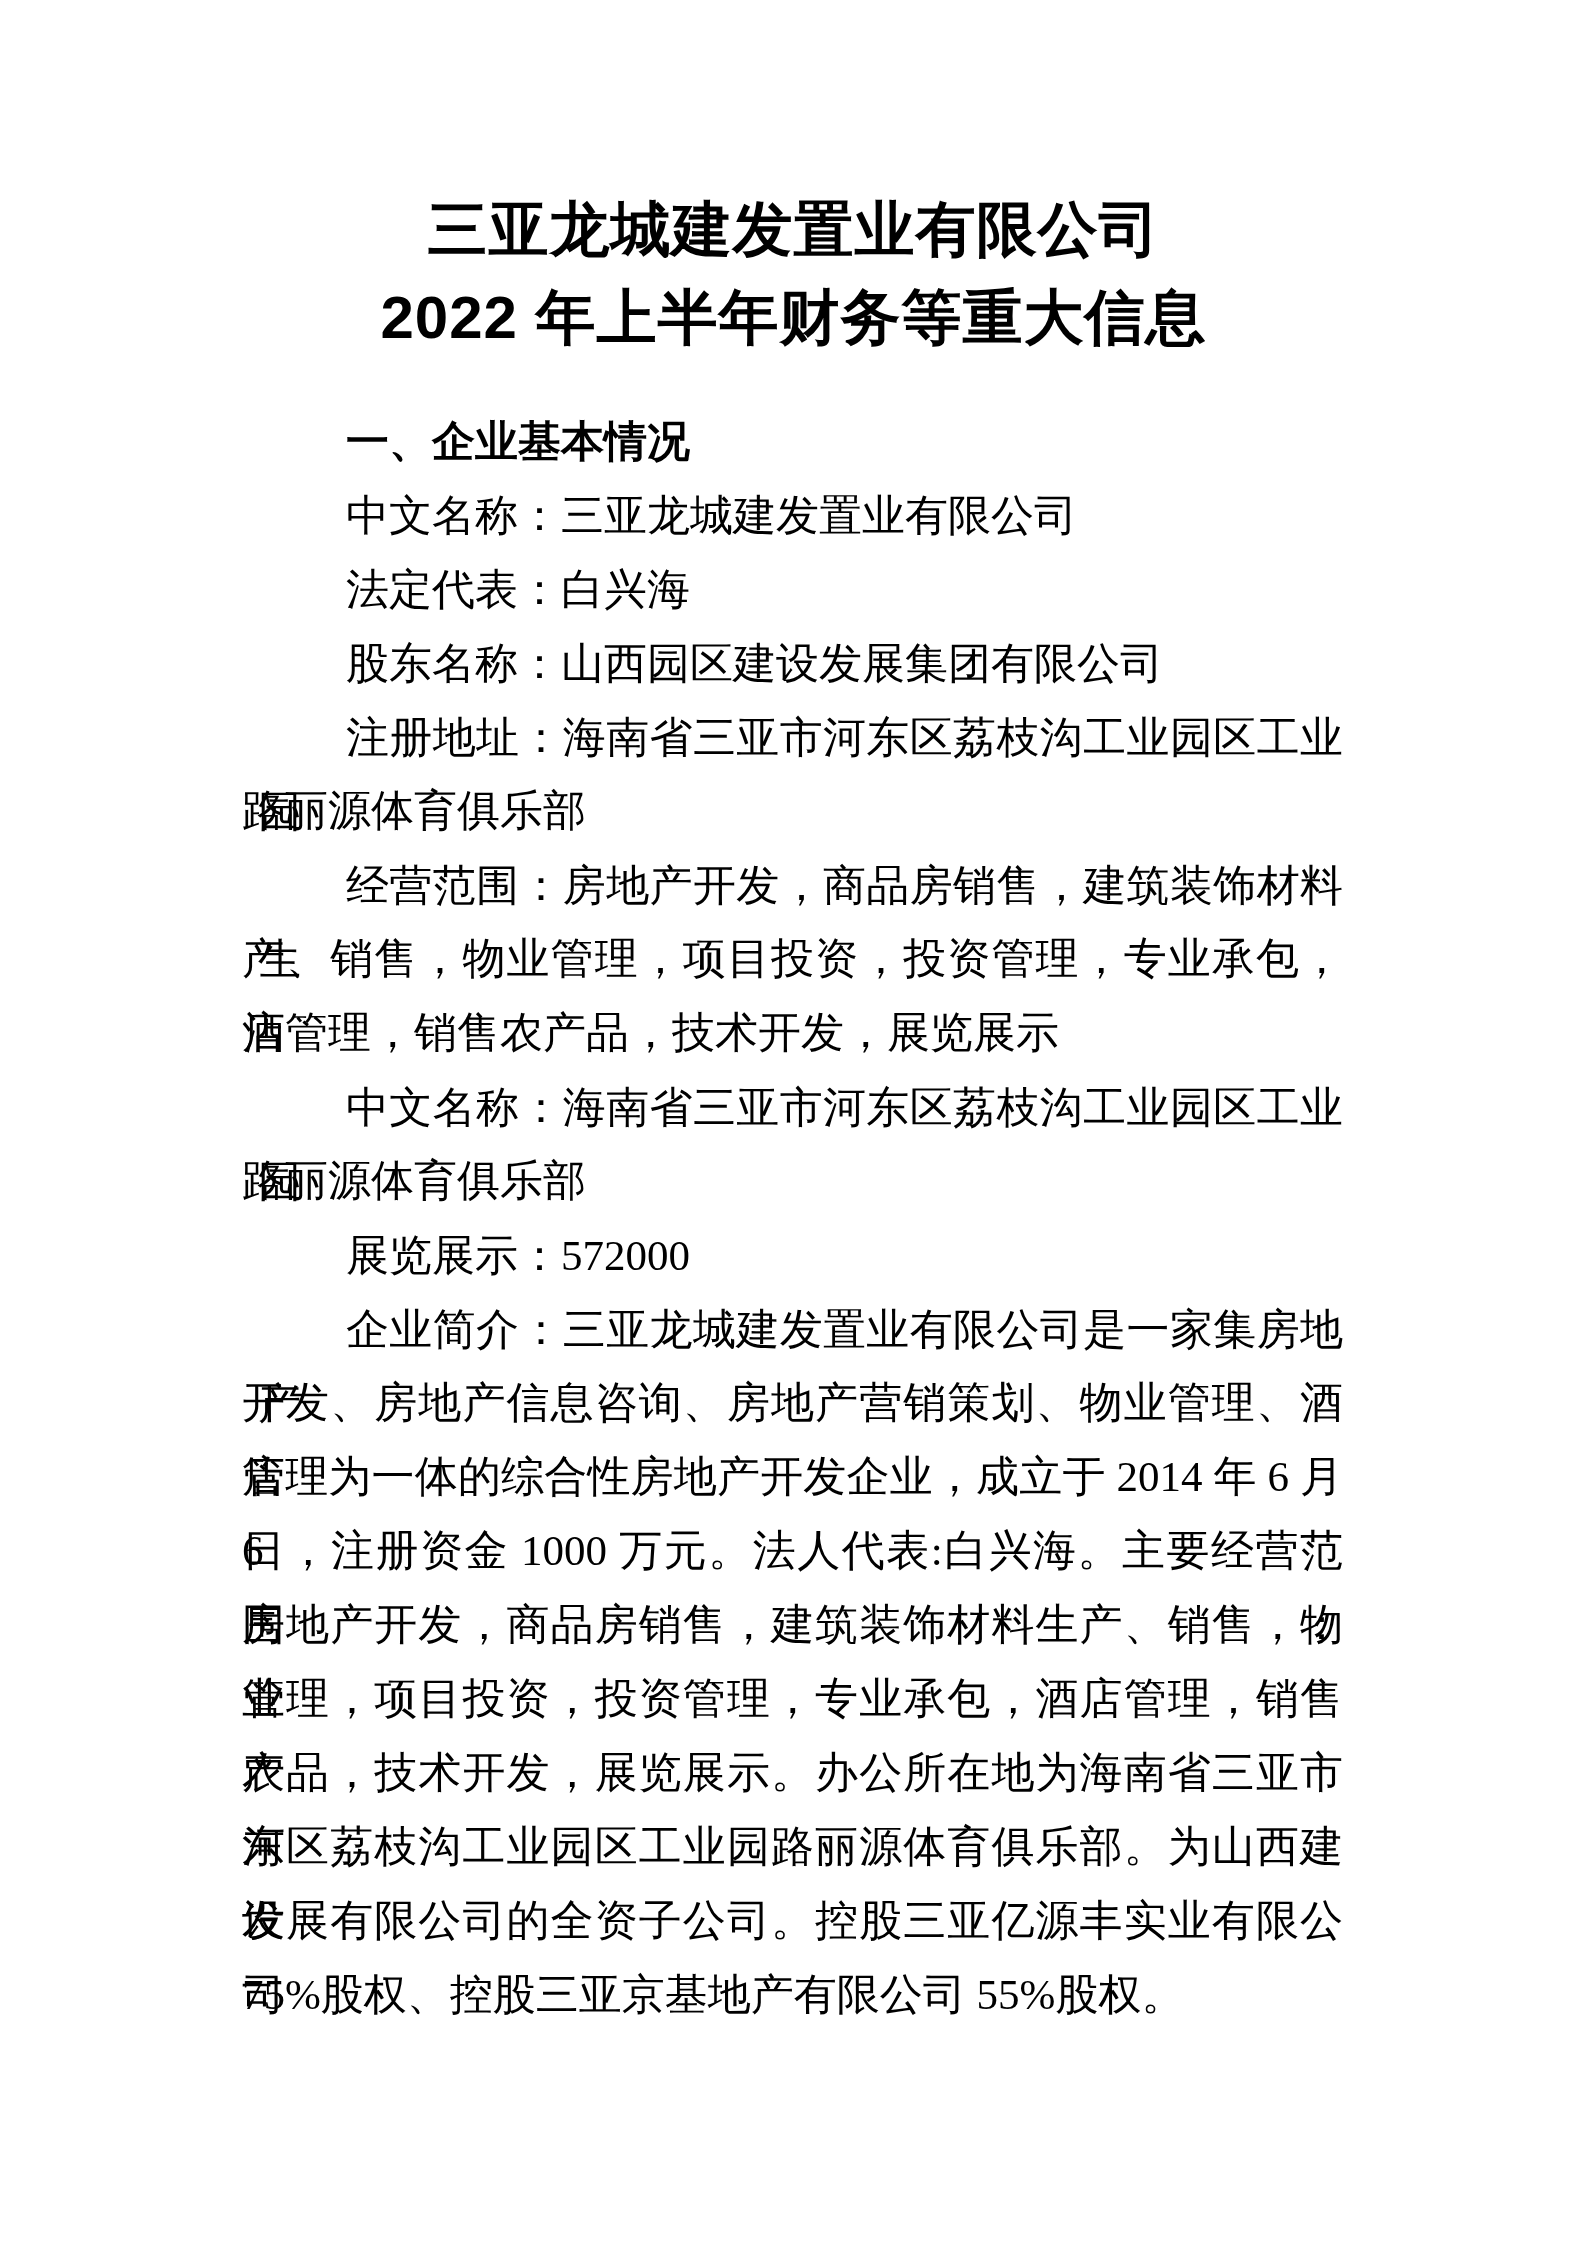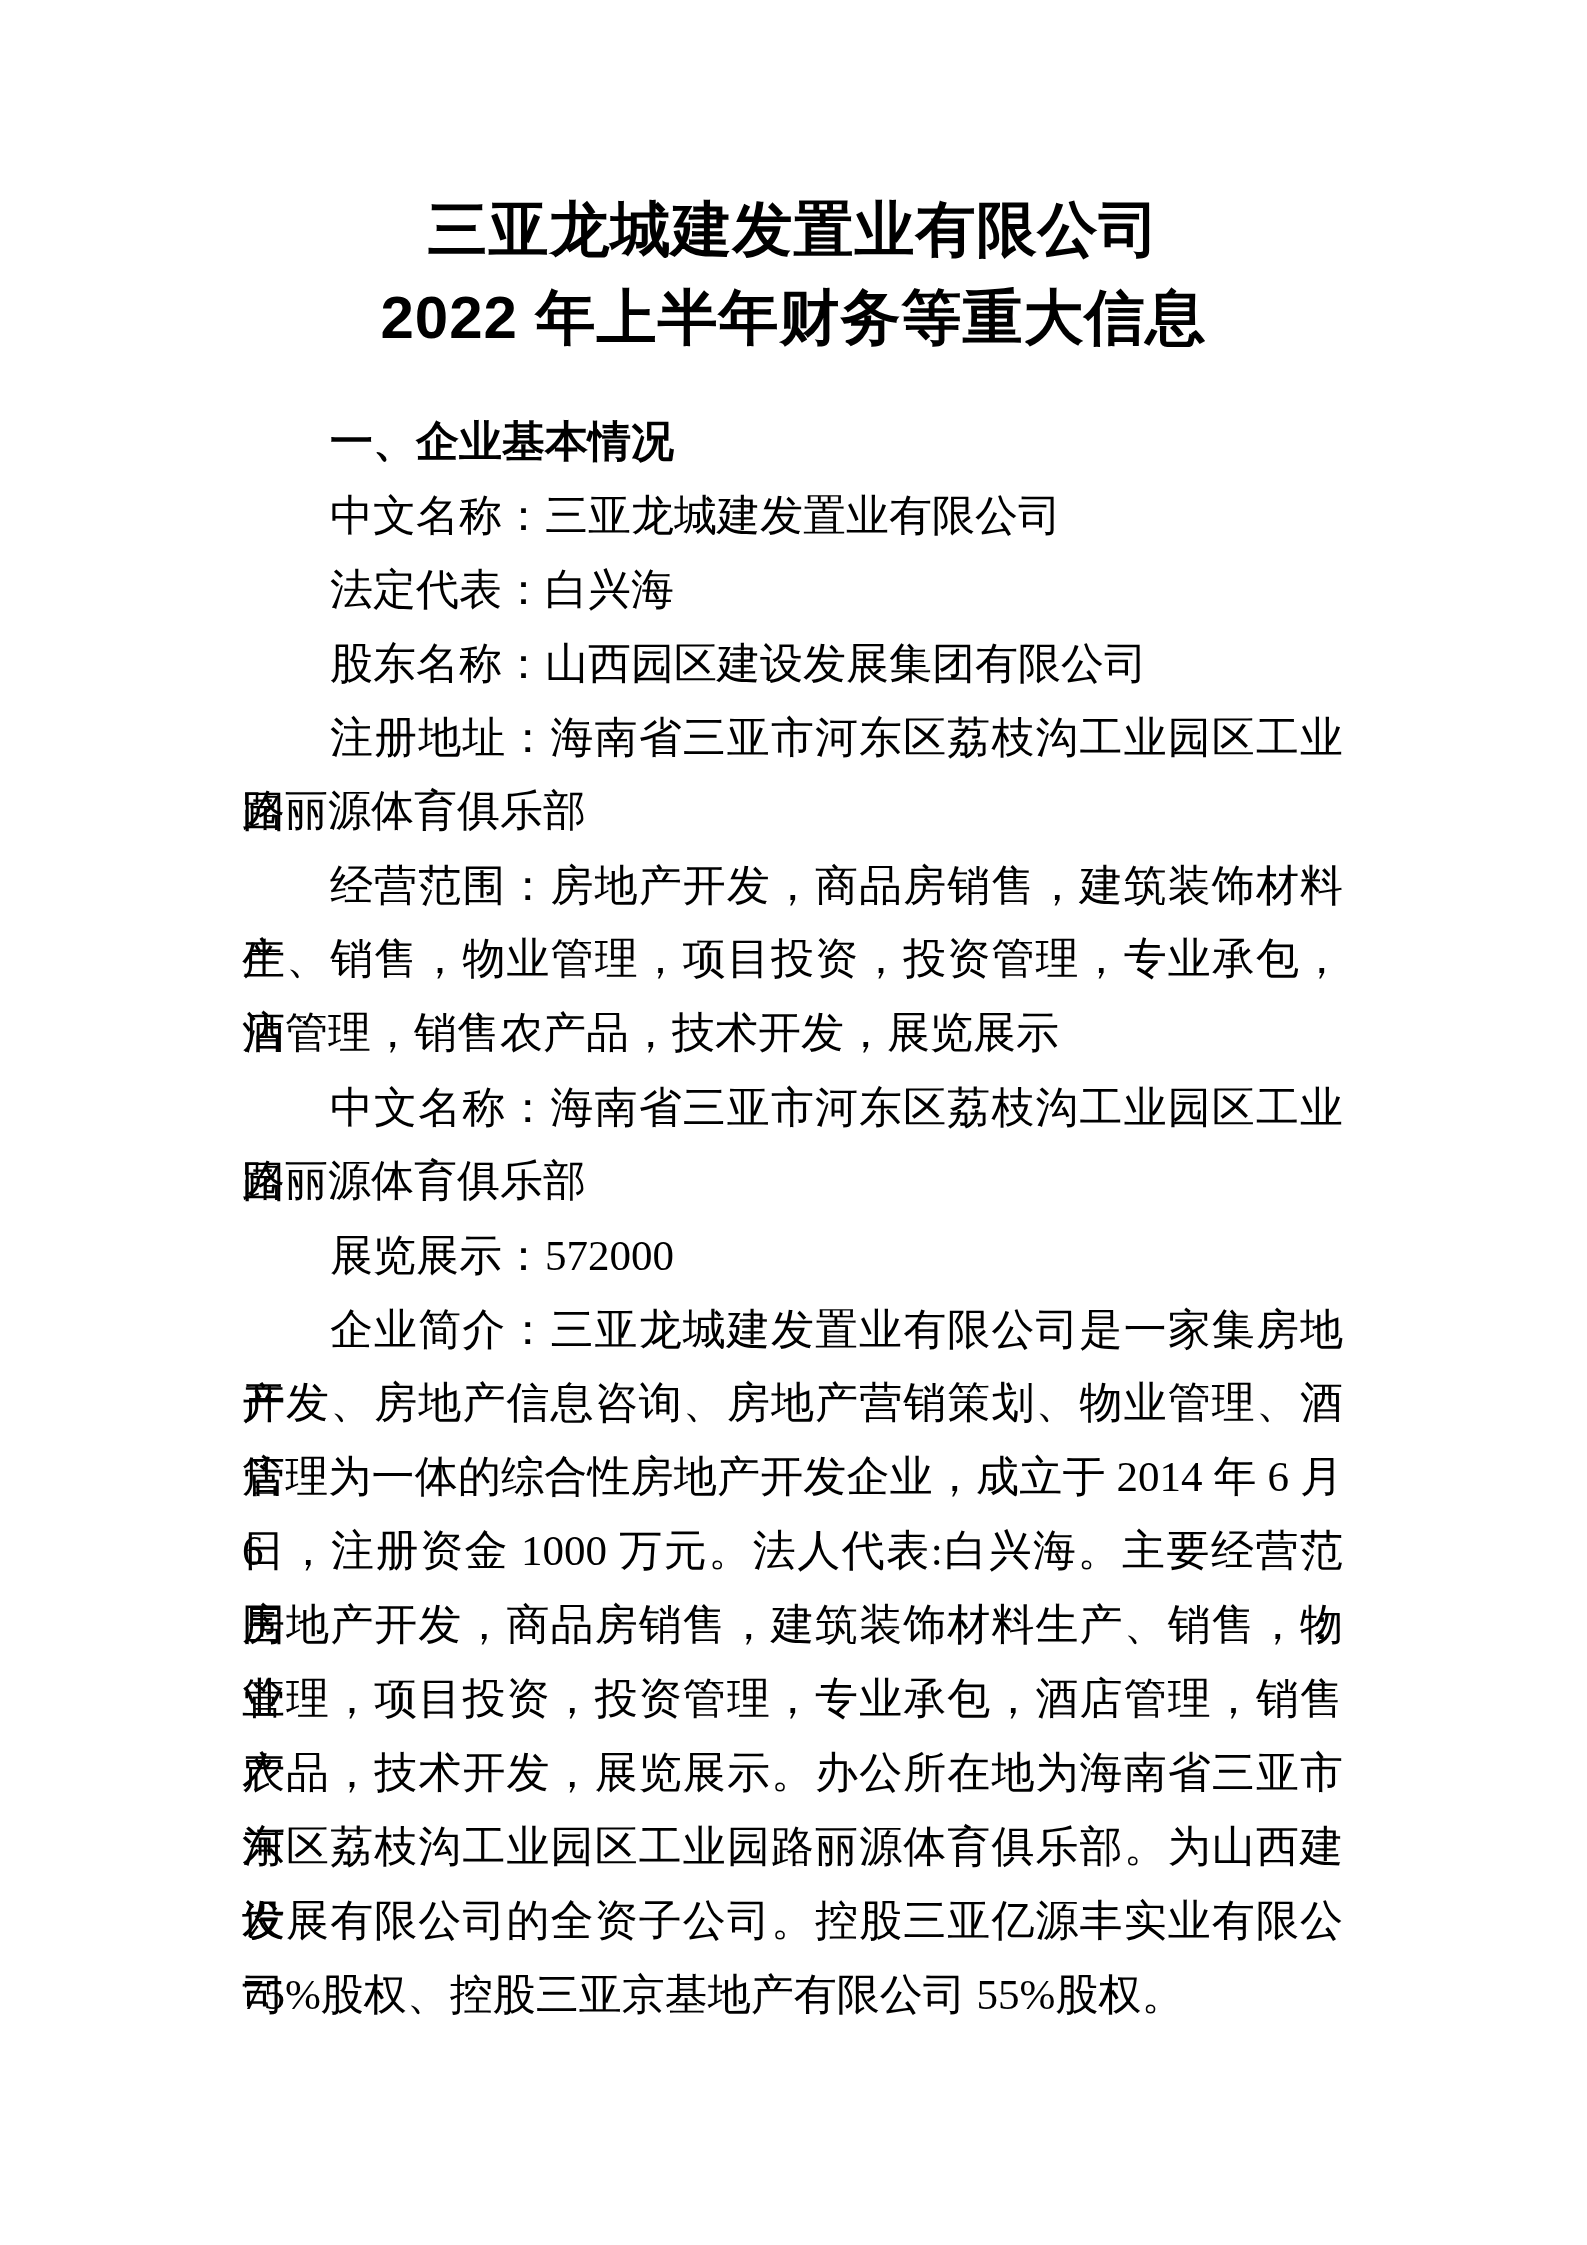--- a/index.html
+++ b/index.html
@@ -40,20 +40,21 @@
     height: 74px;
     white-space: nowrap;
   }
   .just {
     white-space: normal;
     text-align: justify;
     text-align-last: justify;
   }
   .ind {
     text-indent: 88px;
+    margin-left: 16px;
   }
   .heading {
     font-family: "Liberation Sans", "DejaVu Sans", sans-serif;
     font-weight: 700;
   }
   .lbl {
     font-family: "Liberation Sans", "DejaVu Sans", sans-serif;
     font-weight: 400;
   }
 </style>

